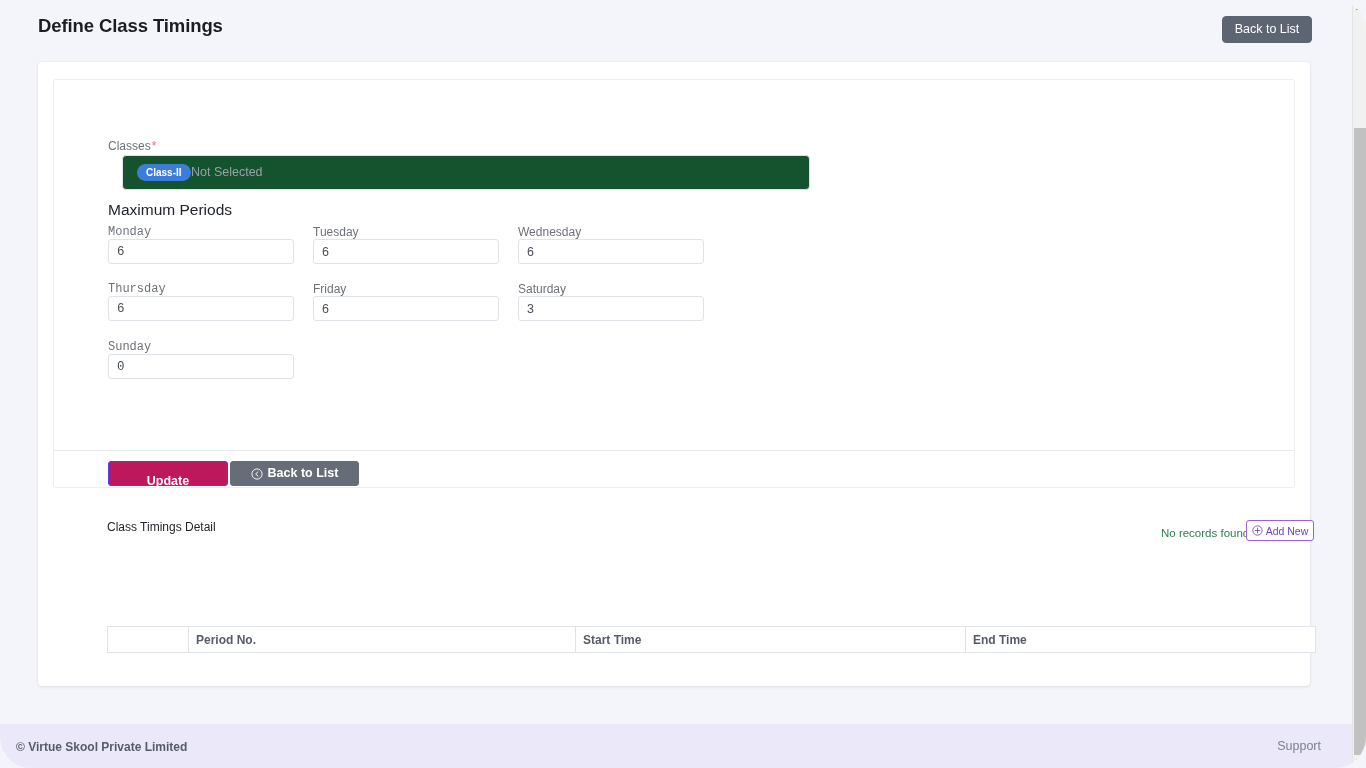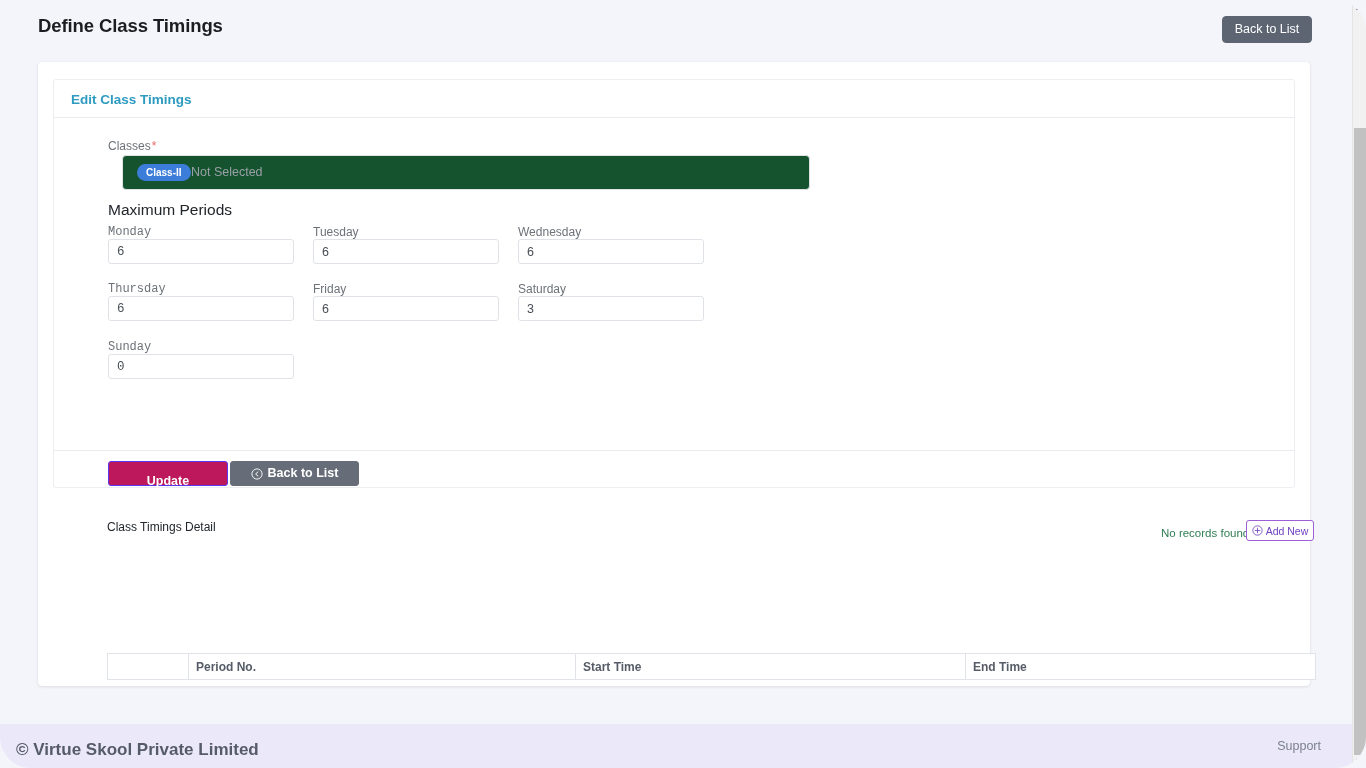--- a/index.html
+++ b/index.html
@@ -257,21 +257,21 @@
     cursor: pointer;
     padding: 2px;
     display: flex;
     align-items: center;
     justify-content: center;
     gap: 3px;
   }
 
   .detail-table {
     position: absolute;
-    left: 54px; top: 133px;
+    left: 54px; top: 106px;
     width: 1208px;
     border-collapse: collapse;
     table-layout: fixed;
     padding-left: 29px;
   }
   .detail-table th {
     height: 26px;
     border: 1px solid #e0e3e8;
     font-size: 12px;
     font-weight: bold;
@@ -289,21 +289,21 @@
   .footer {
     position: absolute;
     left: 0; top: 724px;
     width: 1352px;
     height: 44px;
     background: #ebe8fa;
   }
   .footer-left {
     position: absolute;
     left: 16px; top: 16px;
-    font-size: 17px;
+    font-size: 12px;
     font-weight: bold;
     color: #565c67;
   }
   .footer-right {
     position: absolute;
     right: 31px; top: 15px;
     font-size: 12.5px;
     color: #7a8191;
     cursor: pointer;
   }
@@ -350,23 +350,20 @@
   <div class="content-col">
 
     <div class="page-header">
       <div class="page-title">Define Class Timings</div>
       <button class="btn-back-top">Back to List</button>
     </div>
 
     <div class="outer-card">
 
       <div class="edit-card">
-        <div class="edit-card-header">
-          <div class="edit-card-title">Edit Class Timings</div>
-        </div>
 
         <div class="form-body">
 
           <div class="field-label classes-label">
             <span>Classes</span><span class="req-star">*</span>
           </div>
           <div class="classes-box">
             <span class="tag-pill">Class-II</span>
             <span class="tag-placeholder">Not Selected</span>
           </div>

